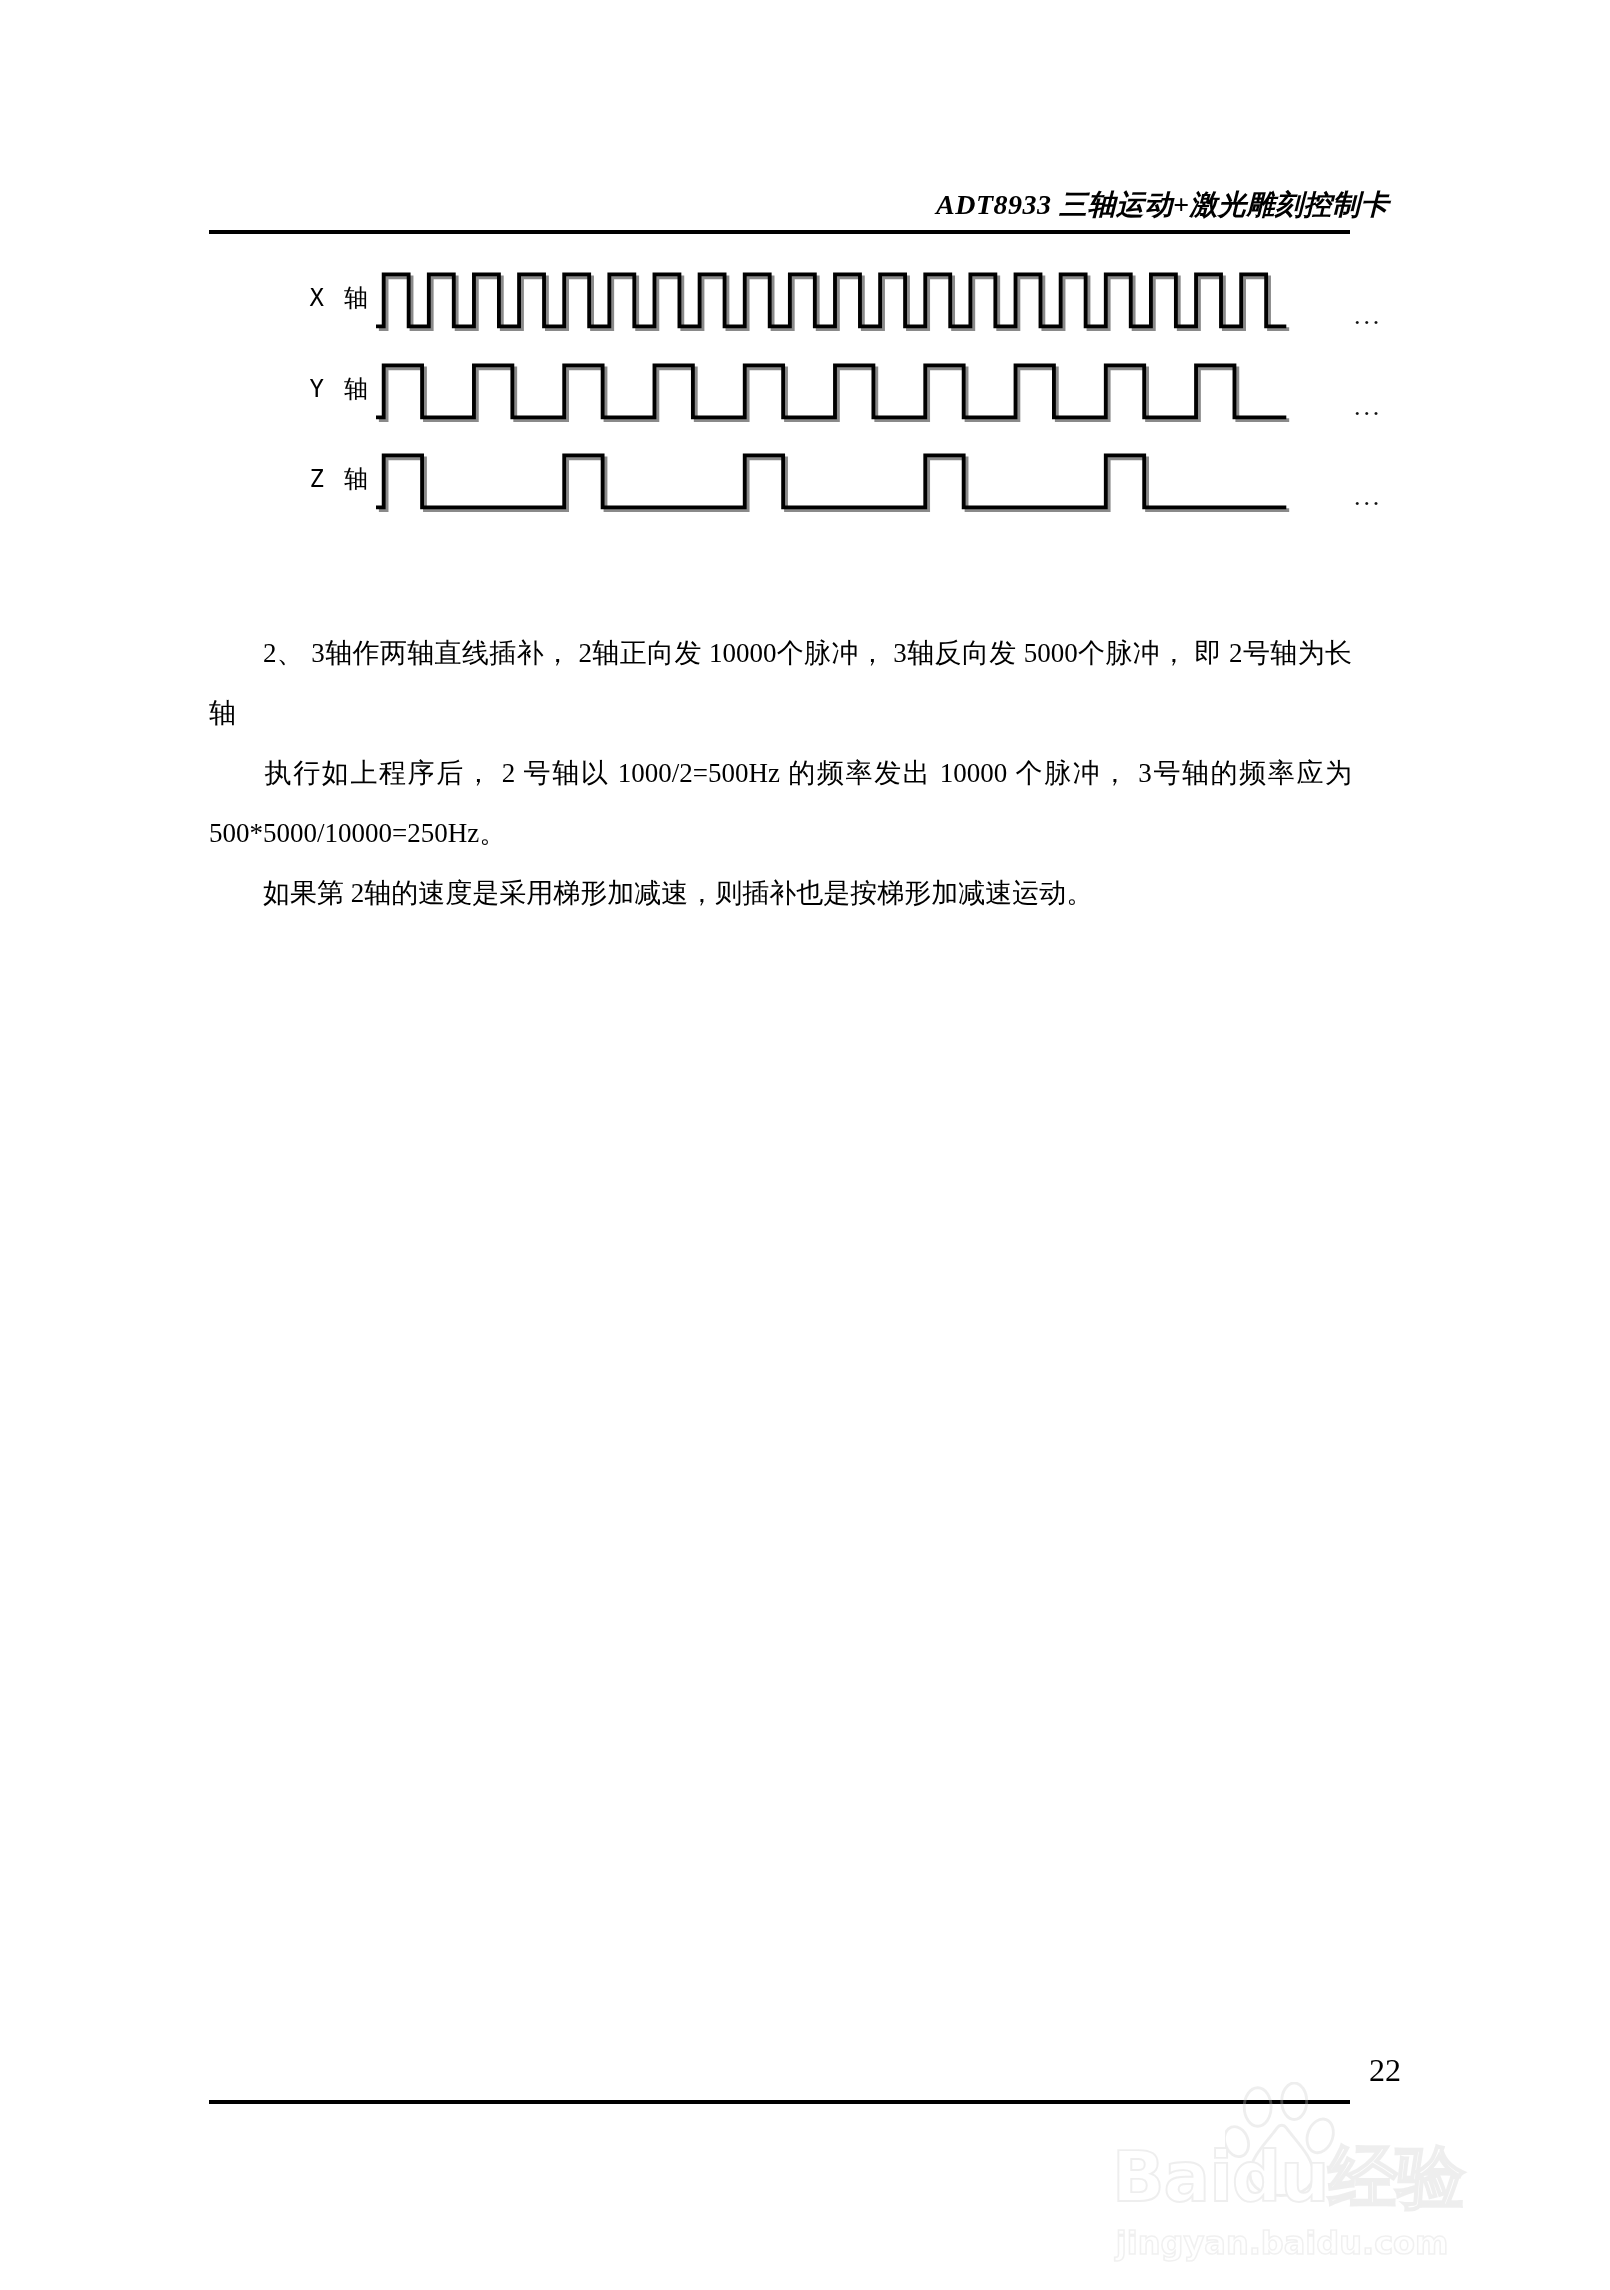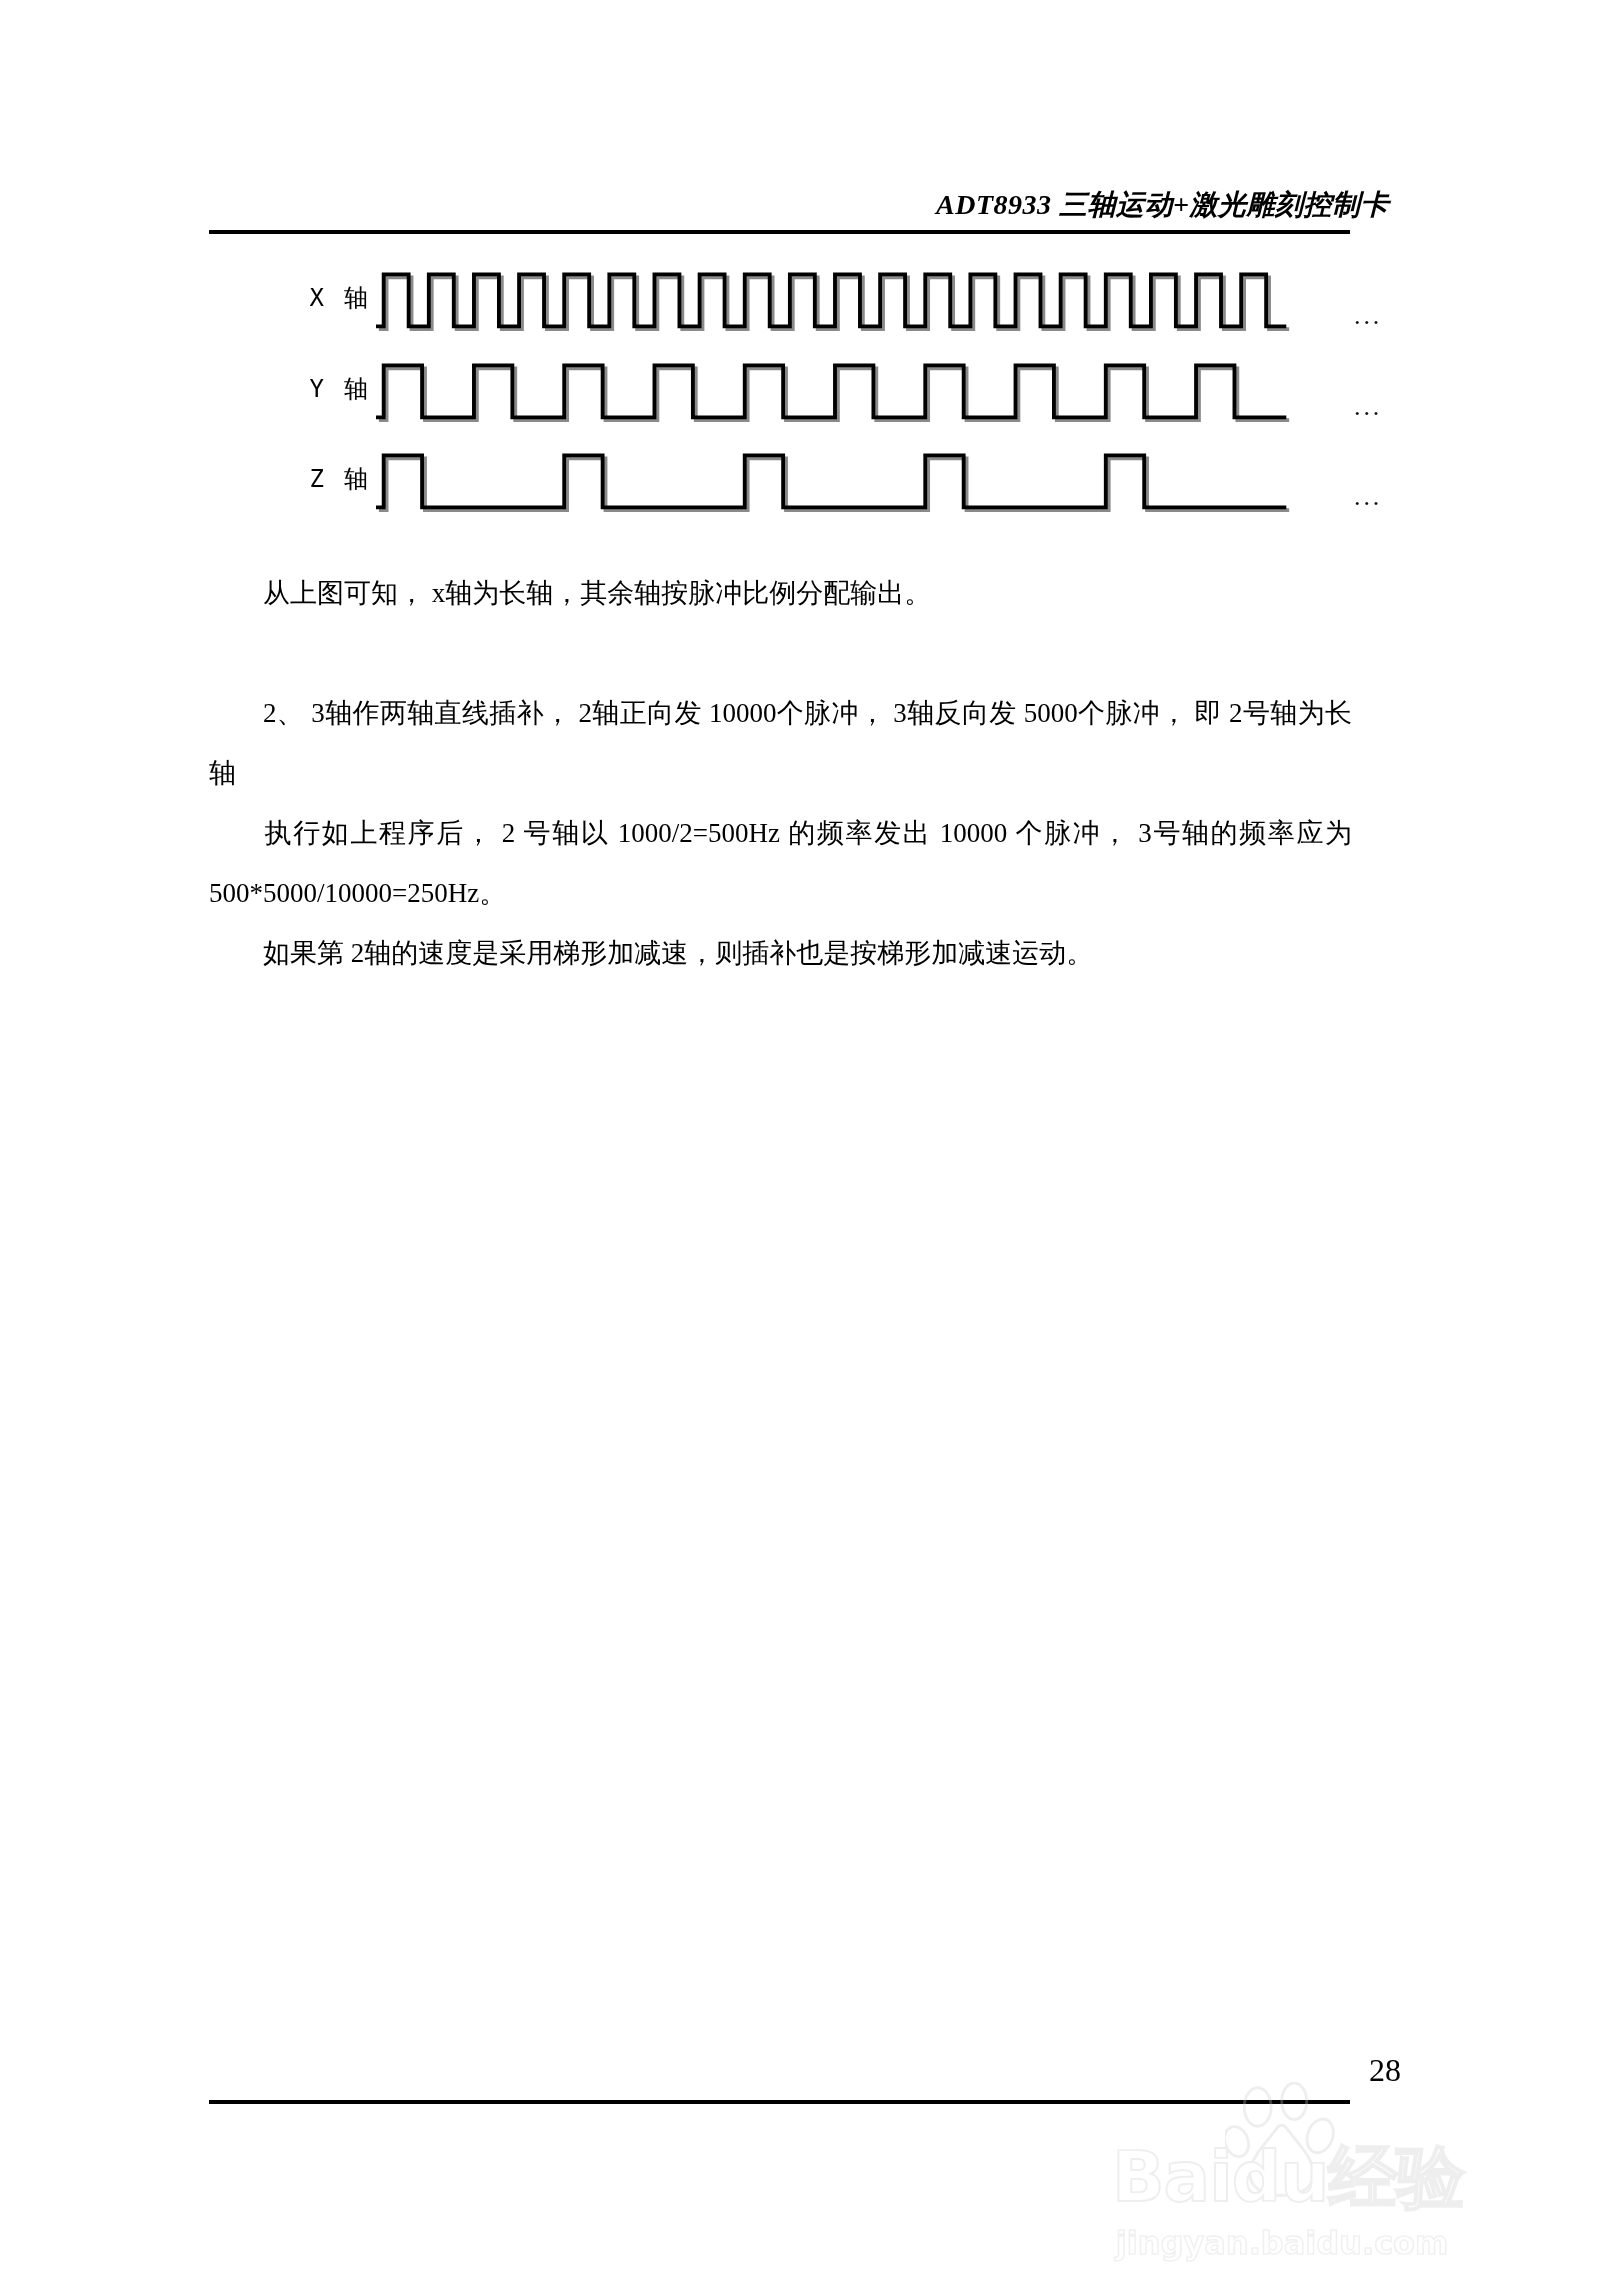--- a/index.html
+++ b/index.html
@@ -205,37 +205,36 @@
           <path d="M0,72 L8,72 L8,18 L48,18 L48,72 L196,72 L196,18 L236,18 L236,72 L384,72 L384,18 L424,18 L424,72 L572,72 L572,18 L612,18 L612,72 L760,72 L760,18 L800,18 L800,72 L948,72"></path>
         </g>
       </svg>
       <div class="wave-dots" style="left:1066px;">...</div>
     </div>
 
   </div>
 
   <div class="body">
 
-    <p class="para"><span class="indent"></span><span>从上图可知， x轴为长轴，其余轴按脉冲比例分配输出。</span></p>
 
     <div class="gap-lg"></div>
 
 
     <p class="para"><span class="indent"></span><span>2、 3轴作两轴直线插补， 2轴正向发 10000个脉冲， 3轴反向发 5000个脉冲， 即 2号轴为长轴</span></p>
 
 
 
 
     <p class="para"><span class="indent"></span><span>执行如上程序后， 2 号轴以 1000/2=500Hz 的频率发出 10000 个脉冲， 3号轴的频率应为 500*5000/10000=250Hz。</span></p>
 
     <p class="para"><span class="indent"></span><span>如果第 2轴的速度是采用梯形加减速，则插补也是按梯形加减速运动。</span></p>
 
   </div>
 
-  <div class="page-number">28</div>
+  <div class="page-number">22</div>
   <div class="footer-rule"></div>
 
   <div class="watermark">
     <svg class="wm-paw" viewBox="0 0 130 130">
       <g fill="none" stroke="#c9c9c9" stroke-width="3">
         <ellipse cx="34" cy="26" rx="14" ry="20"></ellipse>
         <ellipse cx="72" cy="20" rx="13" ry="19"></ellipse>
         <ellipse cx="12" cy="62" rx="12" ry="16" transform="rotate(-20 12 62)"></ellipse>
         <ellipse cx="99" cy="56" rx="13" ry="18" transform="rotate(20 99 56)"></ellipse>
         <path d="M54,48 C44,62 26,78 26,96 C26,112 44,118 58,118 C74,118 92,113 92,96 C92,78 74,62 64,48 C61,44 57,44 54,48 Z"></path>

